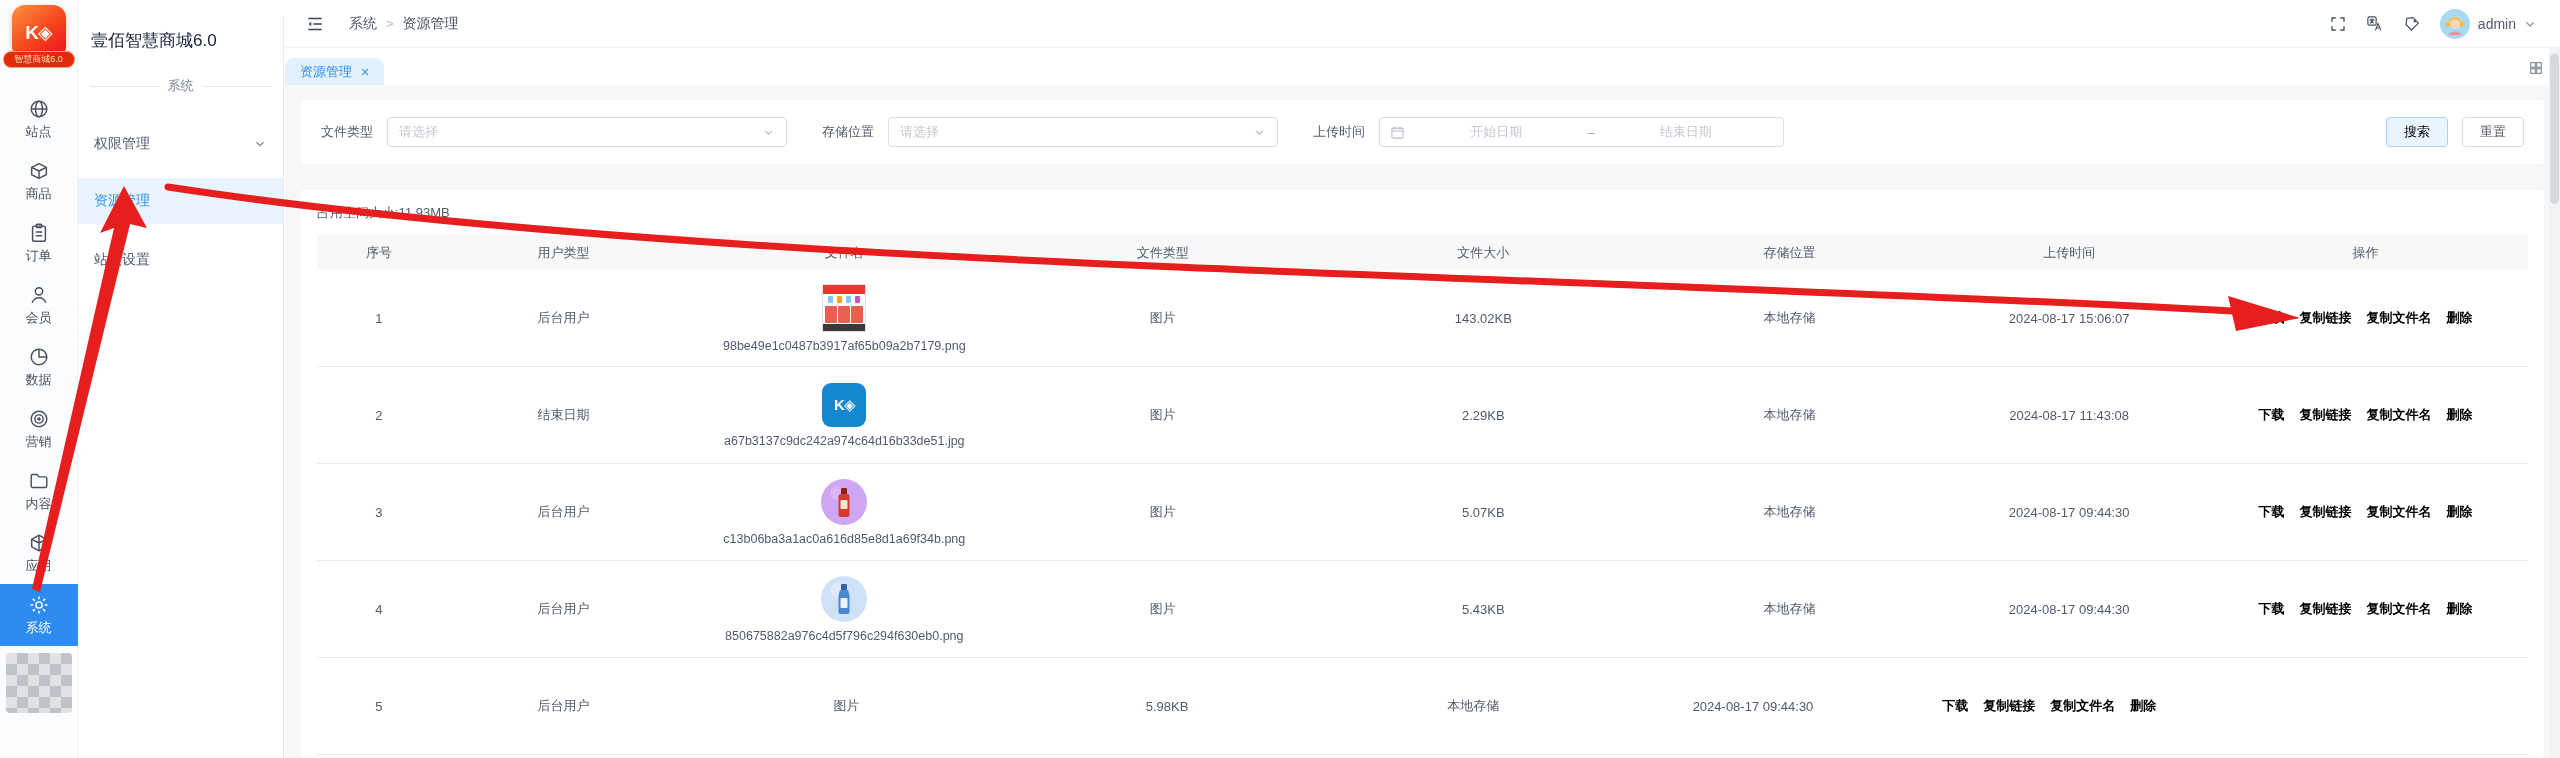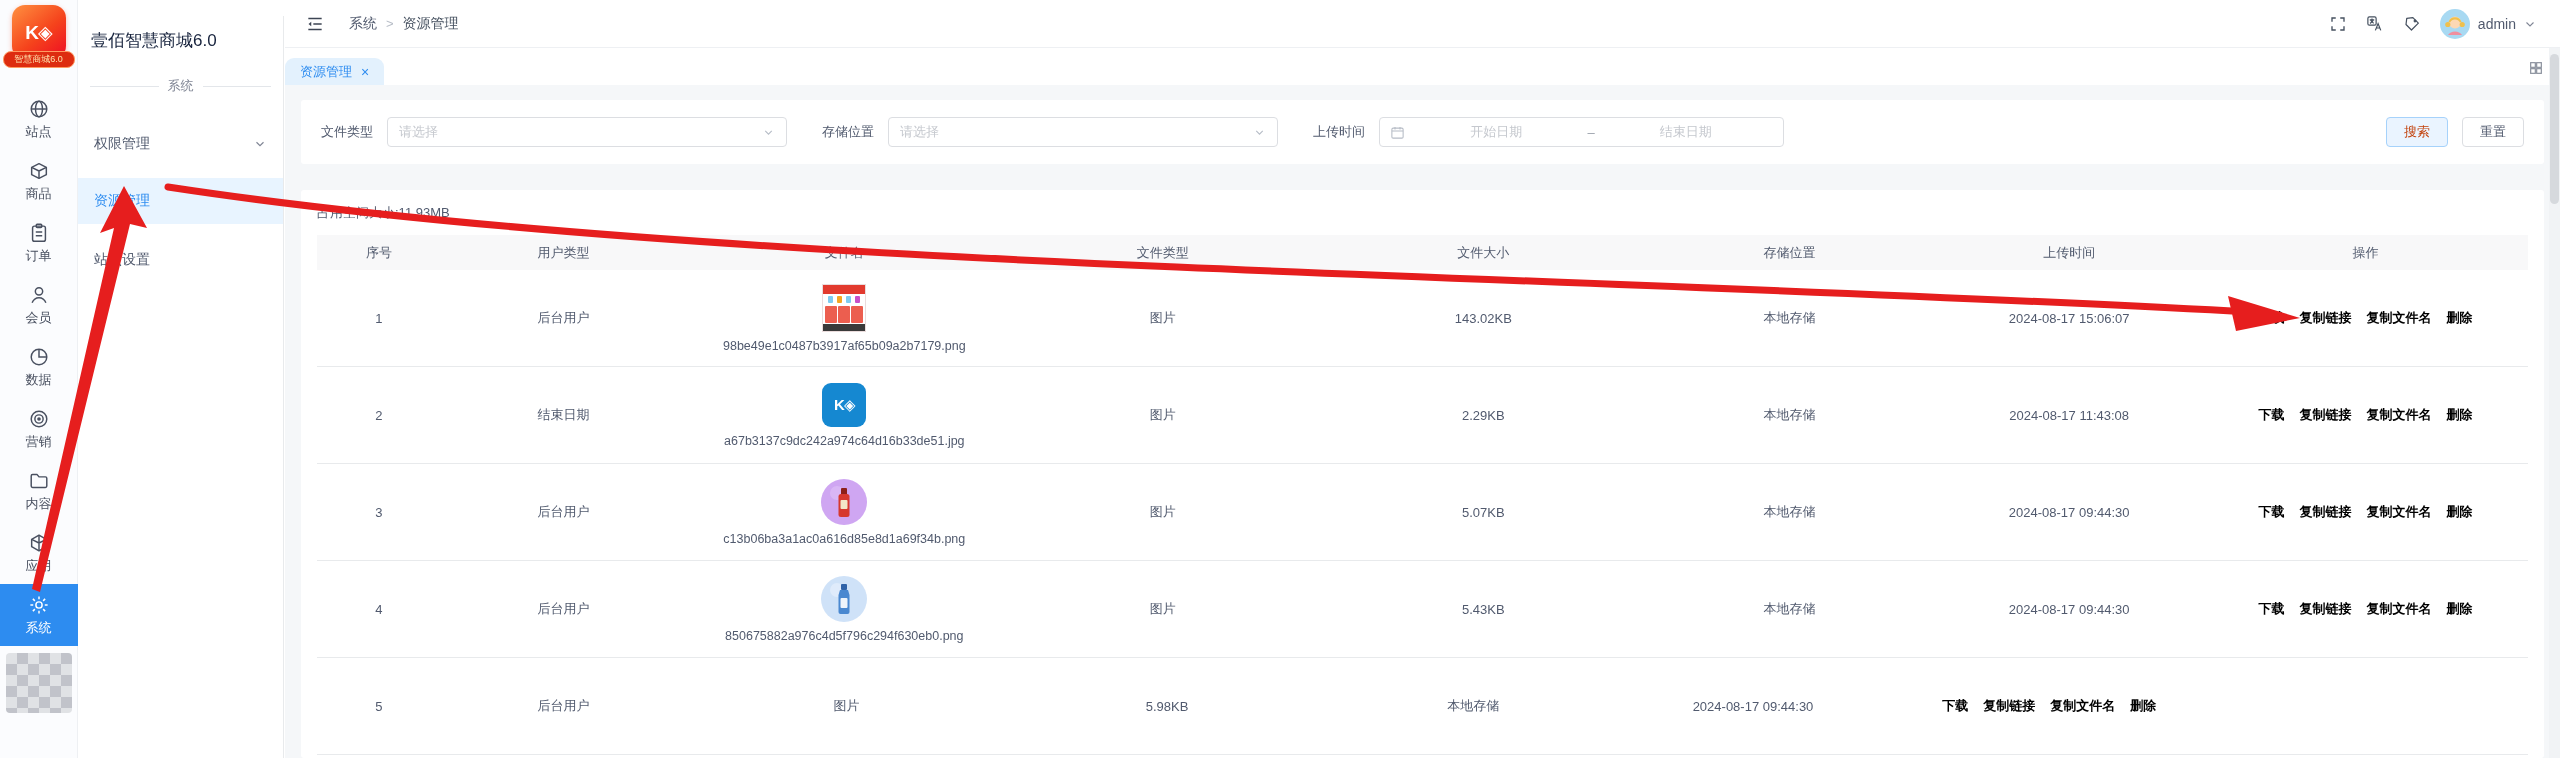--- a/index.html
+++ b/index.html
@@ -58,21 +58,21 @@
   .f-label { font-size:13px; color:#515a6e; margin-right:14px; white-space:nowrap; }
   .sel { width:400px; height:30px; border:1px solid #dcdee2; border-radius:4px; background:#fff; display:flex; align-items:center; justify-content:space-between; padding:0 11px; font-size:13px; color:#c5c8ce; margin-right:35px; cursor:pointer; }
   .sel.sel2 { width:390px; }
   .sel .chev { width:13px; height:13px; color:#b6bcc6; }
   .datebox { width:405px; height:30px; border:1px solid #dcdee2; border-radius:4px; background:#fff; display:flex; align-items:center; padding:0 10px; font-size:13px; color:#c5c8ce; cursor:text; }
   .cal { width:15px; height:15px; color:#b6bcc6; margin-right:4px; }
   .d-part { flex:1; text-align:center; }
   .d-sep { color:#9aa1ab; padding:0 4px; }
   .fbtns { margin-left:auto; display:flex; gap:14px; }
   .btn { height:30px; padding:0 17px; border-radius:4px; font-size:13px; display:flex; align-items:center; cursor:pointer; }
-  .btn-search { background:#eaf4ff; border:1px solid #a6d2fb; color:#c2410c; }
+  .btn-search { background:#eaf4ff; border:1px solid #a6d2fb; color:#000000; }
   .btn-reset { background:#fff; border:1px solid #dcdee2; color:#515a6e; }
 
   .table-card { background:#fff; border-radius:3px; margin-top:26px; padding:14px 16px 0; height:568px; overflow:hidden; }
   .summary { font-size:13px; color:#515a6e; }
   .grid { margin-top:13px; }
   .thead { display:flex; align-items:center; height:35px; background:#f8f8f9; font-size:13px; color:#515a6e; }
   .tr { display:flex; align-items:center; height:97px; border-bottom:1px solid #e8eaec; font-size:13px; color:#515a6e; }
   .th,.td { text-align:center; }
   .c1{width:5.6%;} .c2{width:11.1%;} .c3{width:14.3%;} .c4{width:14.5%;}
   .c5{width:14.5%;} .c6{width:13.2%;} .c7{width:12.1%;} .c8{width:14.7%;}

